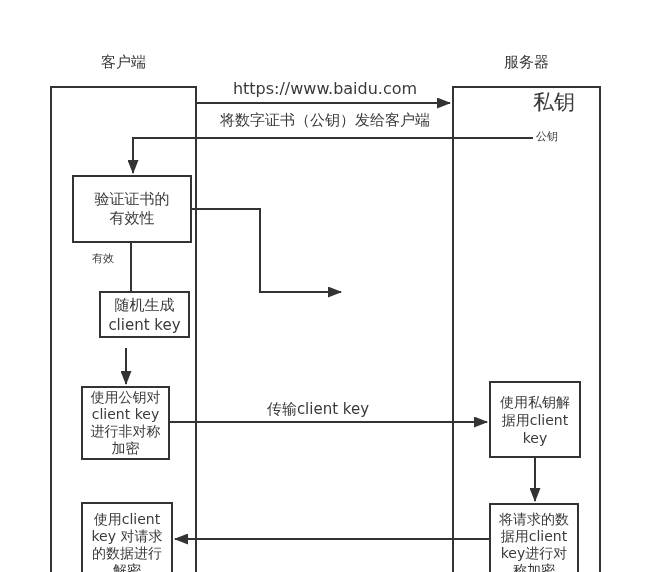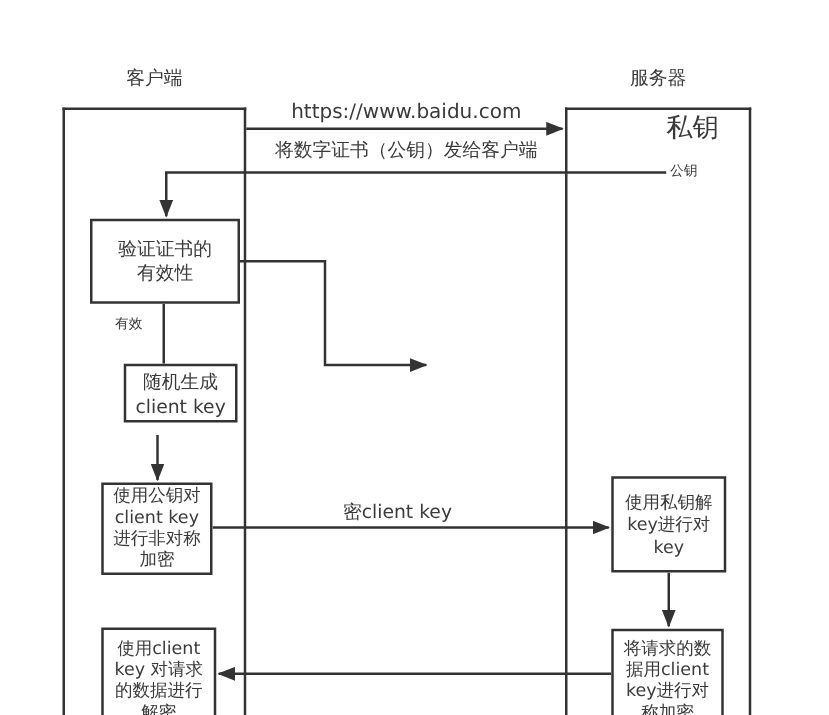--- a/index.html
+++ b/index.html
@@ -89,31 +89,31 @@
 
   <div class="box" id="verify-box">验证证书的
 有效性</div>
   <div class="box" id="generate-box">随机生成
 client key</div>
   <div class="box" id="encrypt-ck-box">使用公钥对
 client key
 进行非对称
 加密</div>
   <div class="box" id="decrypt-ck-box">使用私钥解
-key进行对
+据用client
 key</div>
   <div class="box" id="encrypt-data-box">将请求的数
 据用client
 key进行对
 称加密</div>
   <div class="box" id="decrypt-data-box">使用client
 key 对请求
 的数据进行
 解密</div>
 
   <div class="flow-label" id="cert-label">将数字证书（公钥）发给客户端</div>
   <div class="flow-label" id="https-label">https://www.baidu.com</div>
   <div class="flow-label" id="private-key-label">私钥</div>
   <div class="flow-label" id="public-key-label">公钥</div>
   <div class="flow-label" id="valid-label">有效</div>
-  <div class="flow-label" id="transfer-label">密client key</div>
+  <div class="flow-label" id="transfer-label">传输client key</div>
 
 </div>
 
 </body></html>

